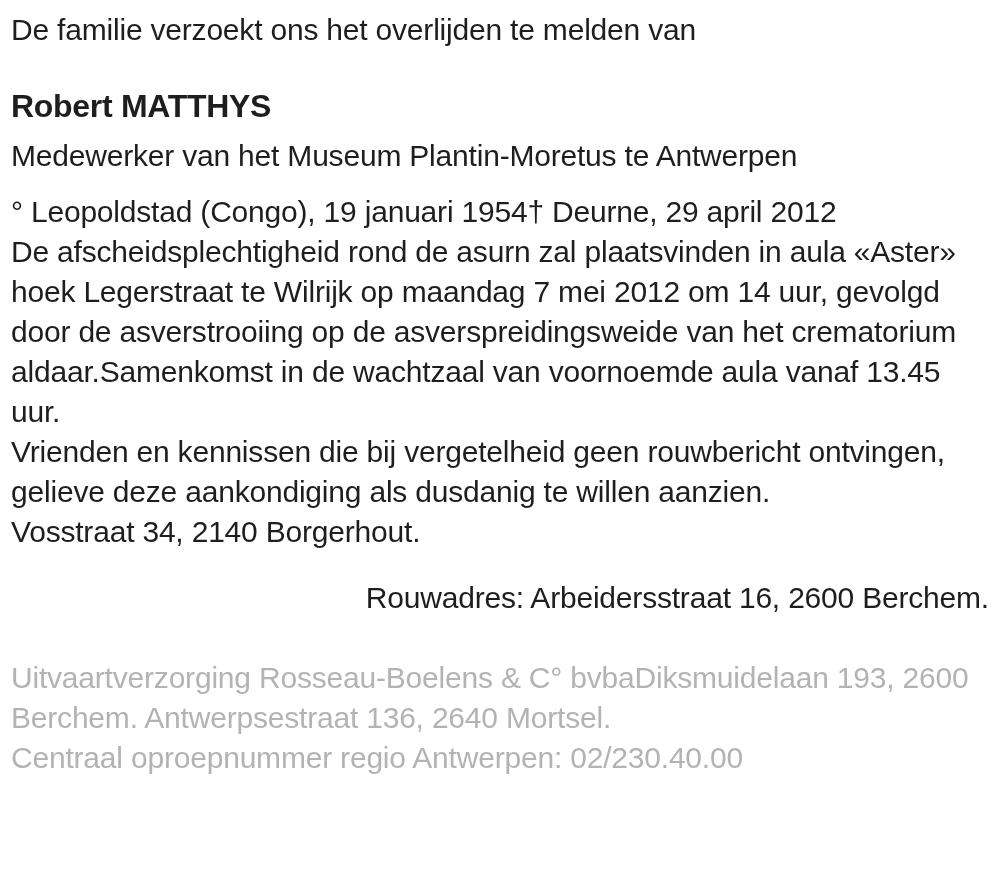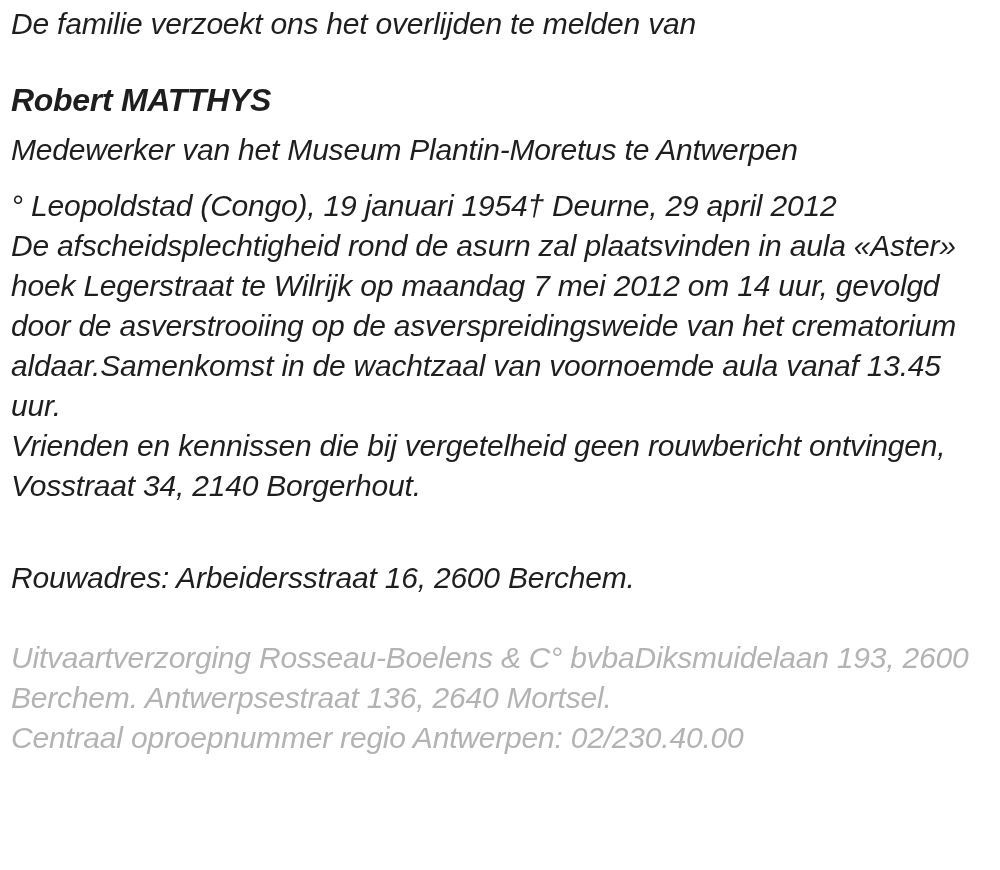--- a/index.html
+++ b/index.html
@@ -6,38 +6,37 @@
   html, body {
     background: #ffffff;
     font-family: "Liberation Sans", sans-serif;
   }
   .page {
     position: relative;
     width: 1000px;
     height: 870px;
     background: var(--bg, #ffffff);
     color: var(--text, #1e1e1e);
-    padding: 4px 11px 0 11px;
+    padding: 10px 11px 0 11px;
     overflow: hidden;
     font-size: 30px;
     line-height: 40px;
     letter-spacing: -0.2px;
-    font-style: italic;
   }
   .line { white-space: nowrap; }
   .deceased-name {
     margin-top: 30px;
     font-size: 32px;
     line-height: 52px;
     font-weight: 700;
     letter-spacing: -0.3px;
   }
   .role-line { margin-top: 4px; }
   .body-block { margin-top: 16px; }
-  .mourning-line { margin-top: 52px; }
+  .mourning-line { margin-top: 26px; text-align: right; }
   .funeral-home-block {
     margin-top: 40px;
     color: var(--muted, #b3b3b3);
   }
 </style>
 </head>
 <body>
 
 <div class="page">
 
@@ -50,20 +49,21 @@
   <div class="body-block">
     <div class="line"><span>° Leopoldstad (Congo), 19 januari 1954</span><span>† Deurne, 29 april 2012</span></div>
 
     <div class="line">De afscheidsplechtigheid rond de asurn zal plaatsvinden in aula «Aster»</div>
     <div class="line">hoek Legerstraat te Wilrijk op maandag 7 mei 2012 om 14 uur, gevolgd</div>
     <div class="line">door de asverstrooiing op de asverspreidingsweide van het crematorium</div>
     <div class="line">aldaar.Samenkomst in de wachtzaal van voornoemde aula vanaf 13.45</div>
     <div class="line">uur.</div>
 
     <div class="line">Vrienden en kennissen die bij vergetelheid geen rouwbericht ontvingen,</div>
+    <div class="line">gelieve deze aankondiging als dusdanig te willen aanzien.</div>
 
     <div class="line">Vosstraat 34, 2140 Borgerhout.</div>
   </div>
 
   <div class="line mourning-line">Rouwadres: Arbeidersstraat 16, 2600 Berchem.</div>
 
   <div class="funeral-home-block">
     <div class="line">Uitvaartverzorging Rosseau-Boelens &amp; C° bvbaDiksmuidelaan 193, 2600</div>
     <div class="line">Berchem. Antwerpsestraat 136, 2640 Mortsel.</div>
     <div class="line">Centraal oproepnummer regio Antwerpen: 02/230.40.00</div>

